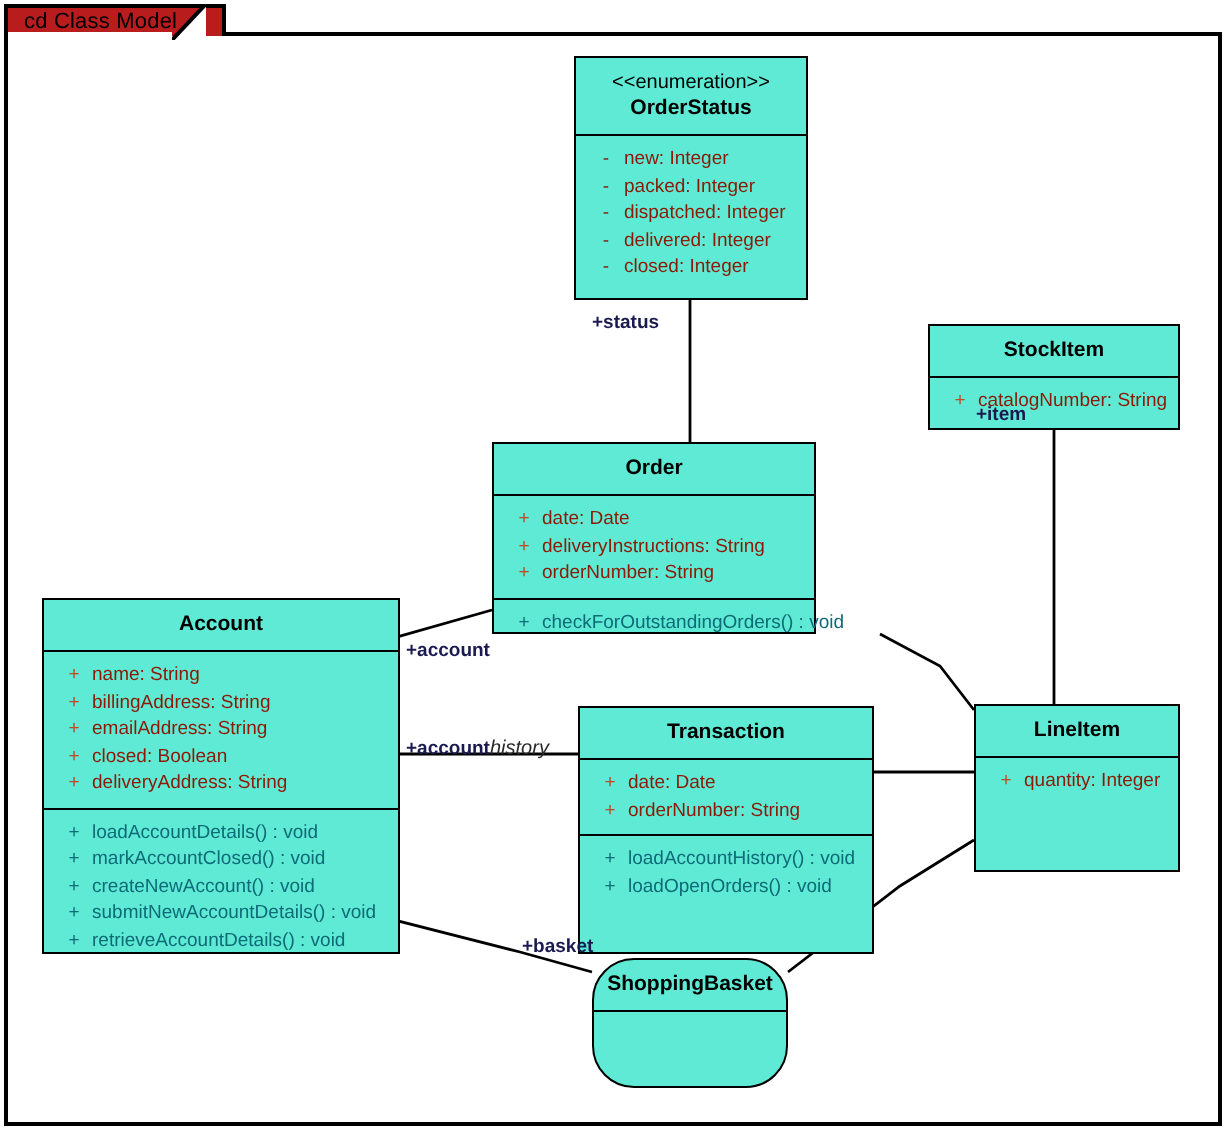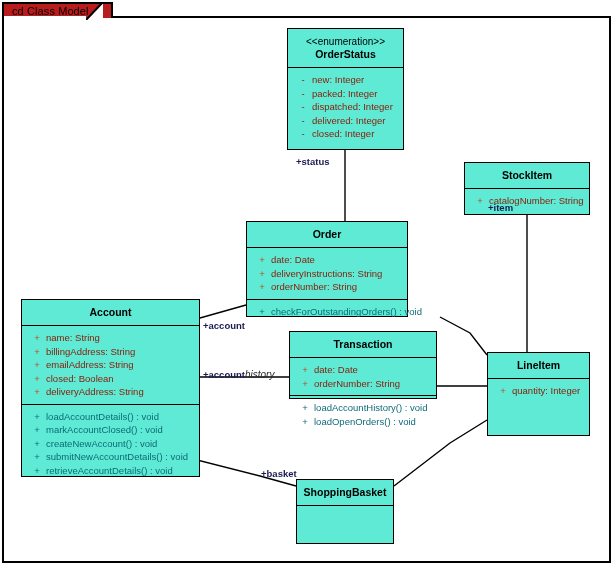--- a/index.html
+++ b/index.html
@@ -190,21 +190,21 @@
       <span class="vis">+</span>
       <span class="txt">submitNewAccountDetails() : void</span>
     </div>
     <div class="row meth">
       <span class="vis">+</span>
       <span class="txt">retrieveAccountDetails() : void</span>
     </div>
   </div>
 </div>
 
-<div class="cls" style="left:289px;top:331px;width:148px;height:68px;">
+<div class="cls" style="left:289px;top:353px;width:148px;height:124px;">
   <div class="hdr">
     <span>Transaction</span>
   </div>
   <div class="sect">
     <div class="row attr">
       <span class="vis">+</span>
       <span class="txt">date:  Date</span>
     </div>
     <div class="row attr">
       <span class="vis">+</span>
@@ -228,21 +228,21 @@
     <span>LineItem</span>
   </div>
   <div class="sect">
     <div class="row attr">
       <span class="vis">+</span>
       <span class="txt">quantity:  Integer</span>
     </div>
   </div>
 </div>
 
-<div class="cls" style="left:296px;top:479px;width:98px;height:65px;">
+<div class="cls" style="left:296px;top:479px;width:98px;height:65px;border-radius:21px;">
   <div class="hdr">
     <span>ShoppingBasket</span>
   </div>
   <div class="sect empty"></div>
 </div>
 
 <div class="lbl" style="left:296px;top:156px;">
   <span>+status</span>
 </div>
 <div class="lbl" style="left:488px;top:202px;">

